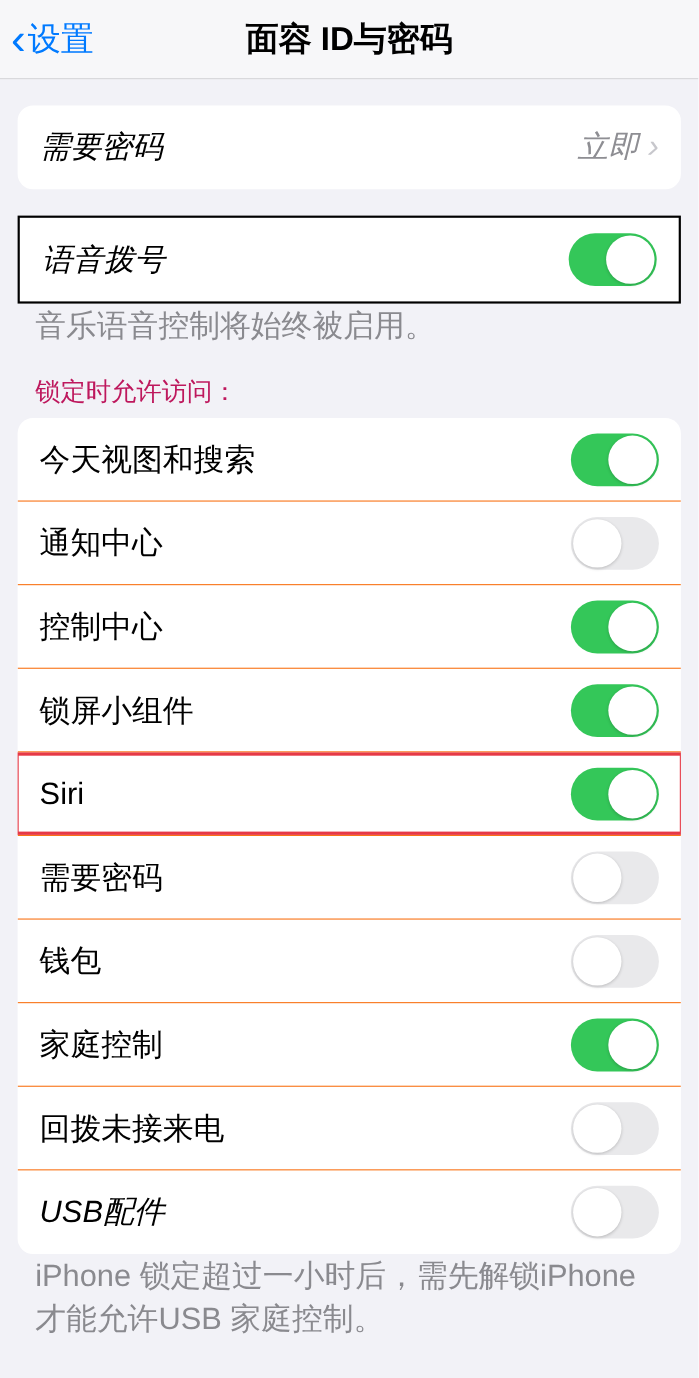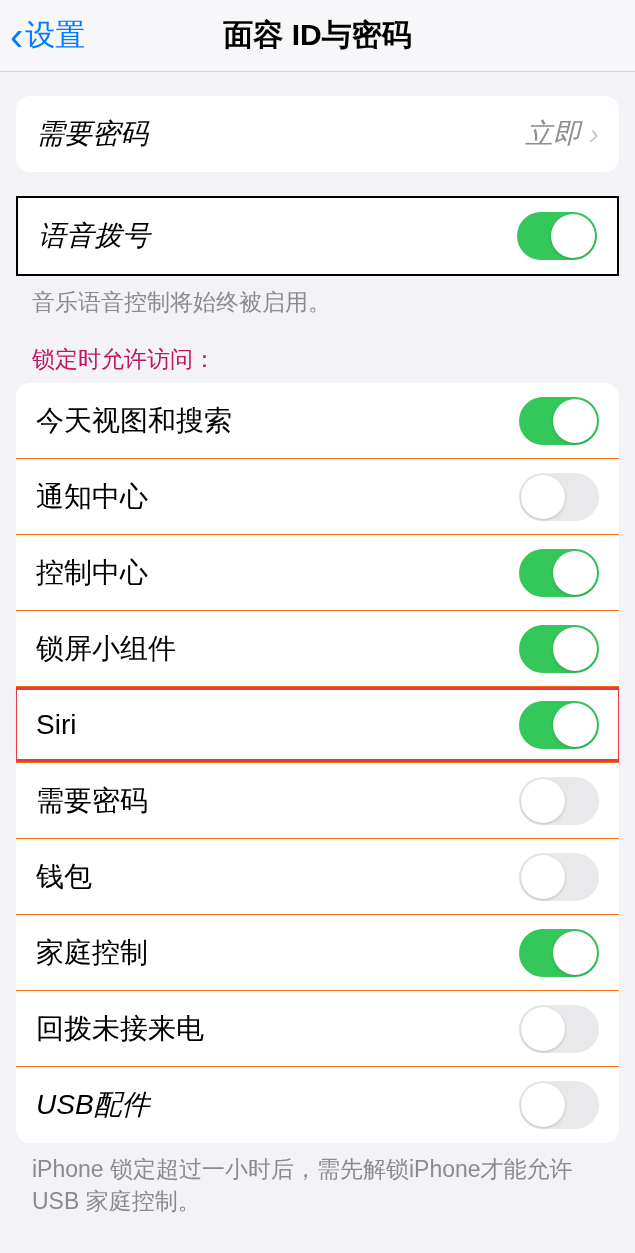--- a/index.html
+++ b/index.html
@@ -107,22 +107,22 @@
       top: 2px;
       box-shadow: 0 1px 3px rgba(0,0,0,0.2);
     }
     .toggle.on .toggle-knob {
       right: 2px;
     }
     .toggle.off .toggle-knob {
       left: 2px;
     }
     .footer-text {
-      margin: 10px 32px 0 32px;
-      font-size: 23px;
+      margin: 0 32px 0 32px;
+      font-size: 28px;
       color: #8a8a8f;
       line-height: 1.4;
     }
     .section-header {
       margin: 26px 32px 8px 32px;
       font-size: 23px;
       color: #be185d;
     }
     .group-list {
       margin: 0 16px;

